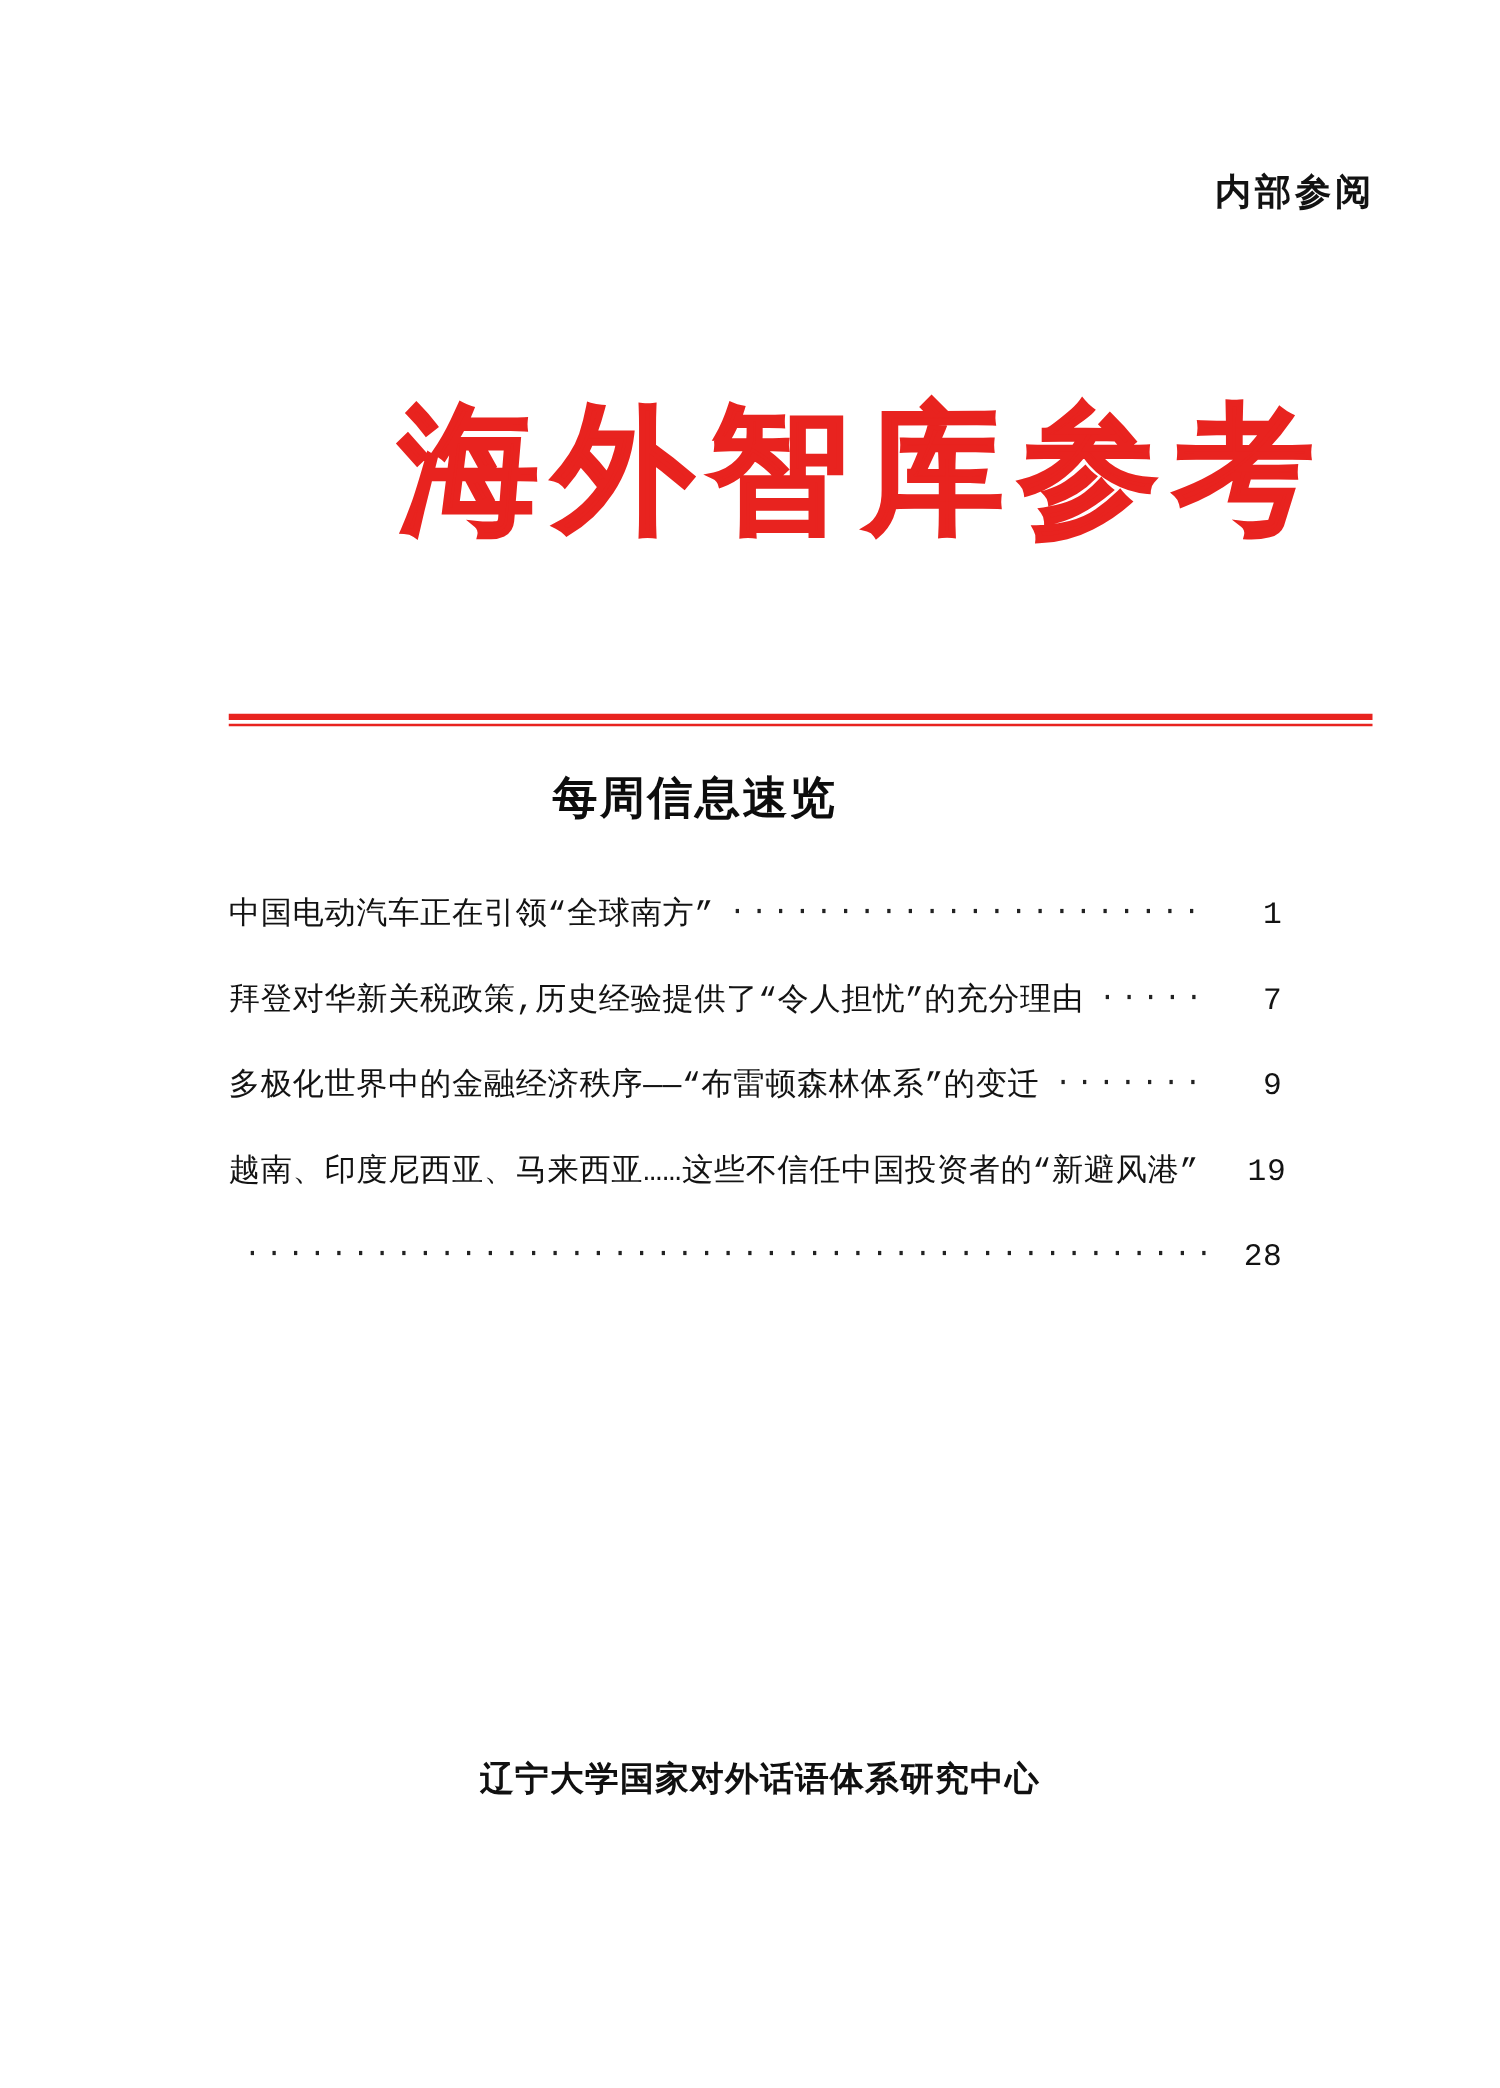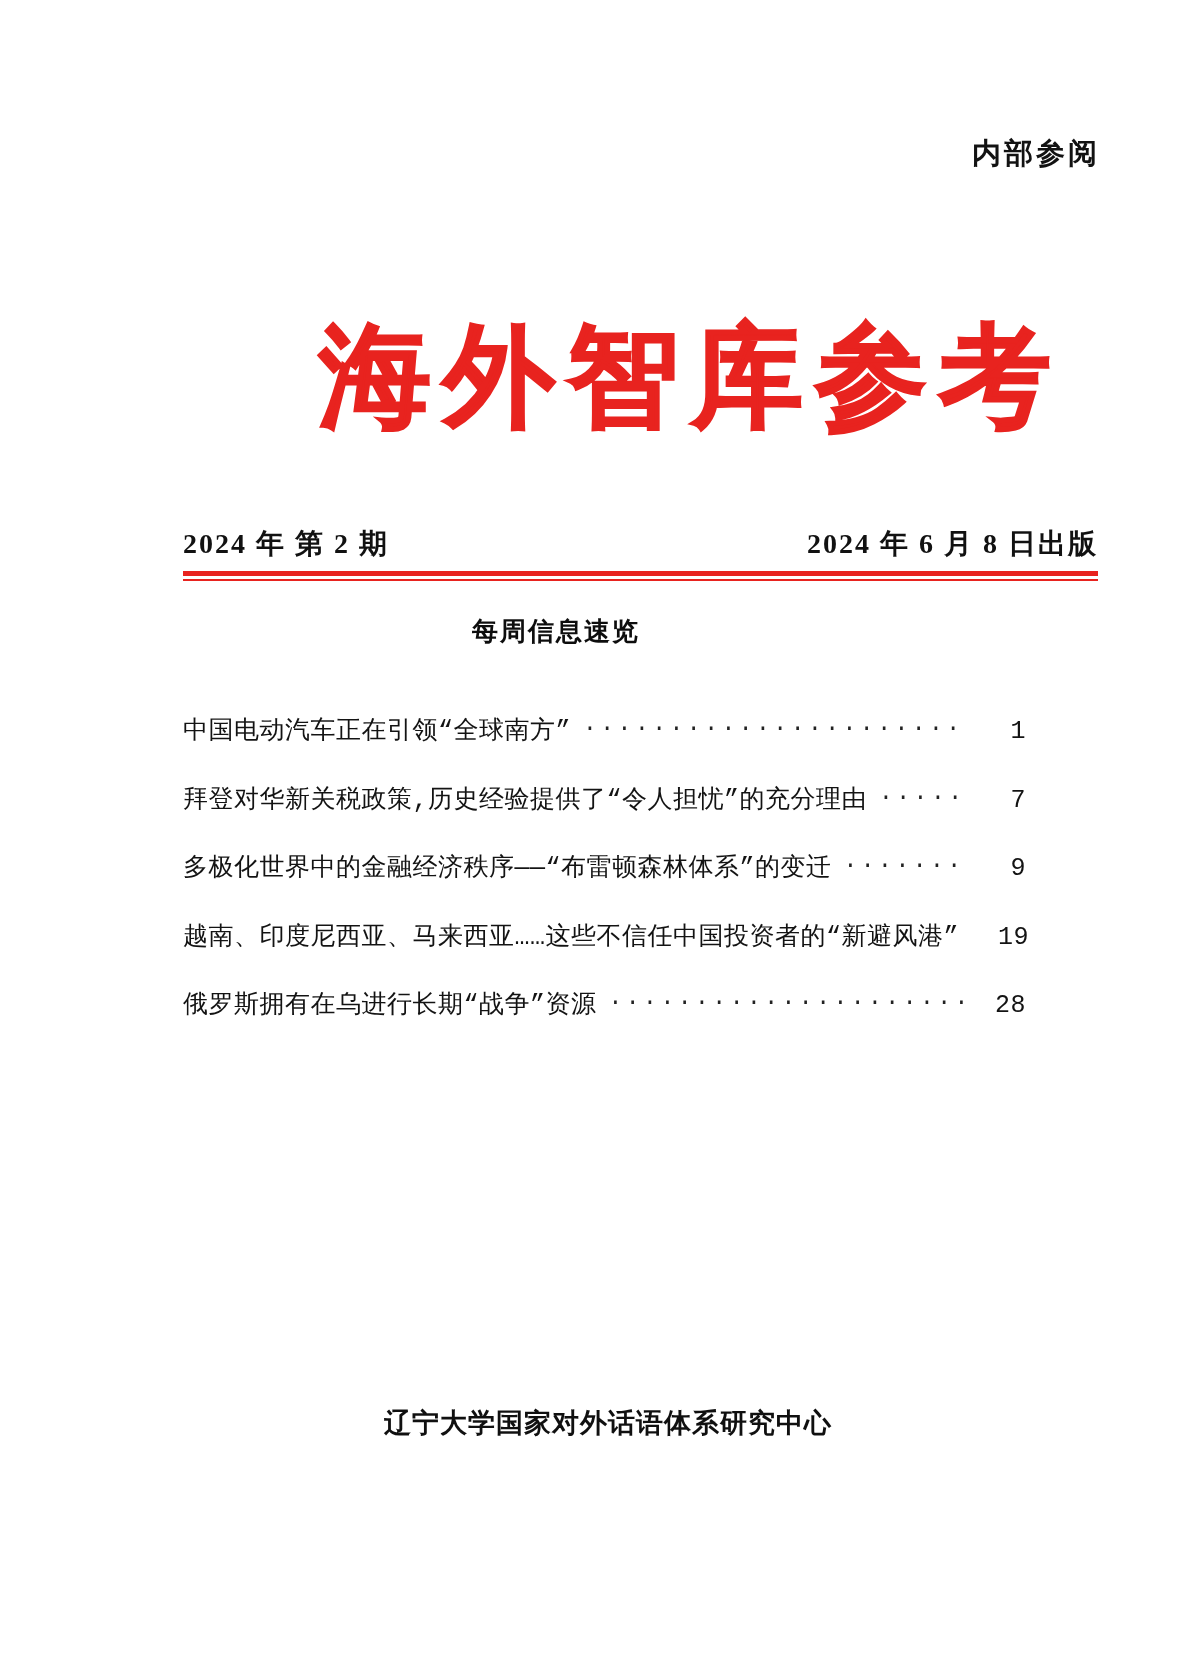--- a/index.html
+++ b/index.html
@@ -91,21 +91,21 @@
   }
 
   
   .section-title {
     position: absolute;
     top: 614px;
     left: 0;
     width: 1032px;
     text-align: center;
     font-family: Liberation Serif, serif;
-    font-size: 26px;
+    font-size: 36px;
     font-weight: 700;
     letter-spacing: 2px;
     color: #0d0d0d;
   }
 
   
   .toc {
     position: absolute;
     top: 716px;
     left: 143px;
@@ -161,24 +161,20 @@
 <body>
 
 <div class="page">
 
   <div class="internal-ref">内部参阅</div>
 
   <div class="masthead">
     <div class="masthead-title">海外智库参考</div>
   </div>
 
-  <div class="issue-line">
-    <div class="issue-left">2024 年  第 2 期</div>
-    <div class="issue-right">2024 年 6 月 8 日出版</div>
-  </div>
 
   <div class="rule-wrap">
     <div class="rule-thick"></div>
     <div class="rule-thin"></div>
   </div>
 
   <div class="section-title">每周信息速览</div>
 
   <div class="toc">
 
@@ -201,21 +197,20 @@
     </div>
 
     <div class="toc-row">
       <span class="toc-label">越南、印度尼西亚、马来西亚……这些不信任中国投资者的“新避风港”</span>
       <span class="toc-dots">··············</span>
       <span class="toc-page">19</span>
     </div>
 
 
     <div class="toc-row">
-      <span class="toc-label">俄罗斯拥有在乌进行长期“战争”资源</span>
       <span class="toc-dots">·························································</span>
       <span class="toc-page">28</span>
     </div>
 
   </div>
 
   <div class="footer">辽宁大学国家对外话语体系研究中心</div>
 
 </div>
 

